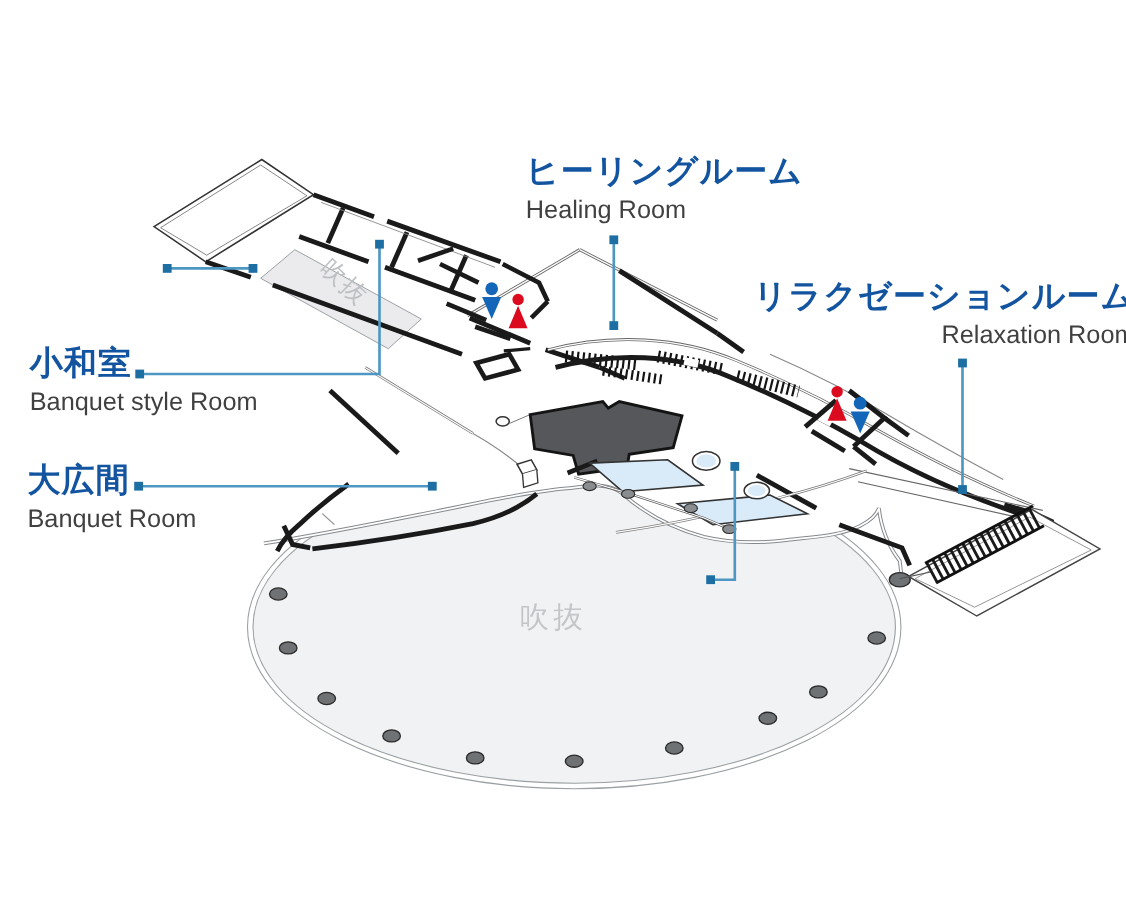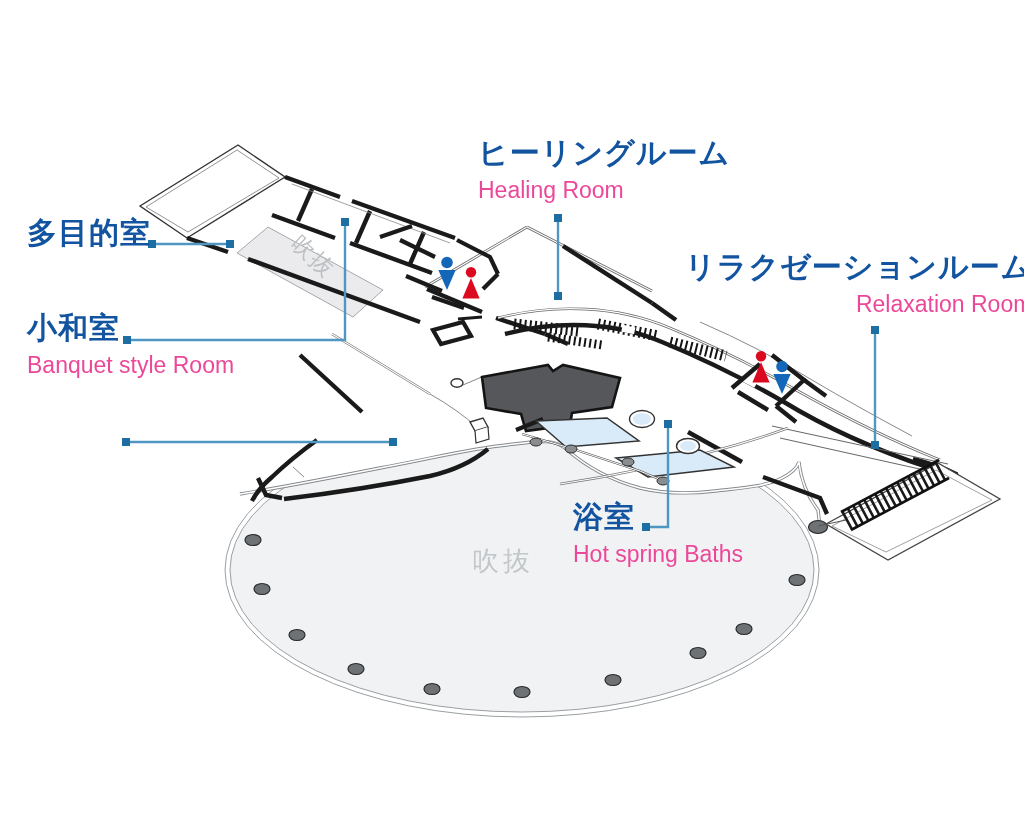--- a/index.html
+++ b/index.html
@@ -1,21 +1,21 @@
 <!DOCTYPE html>
 <html><head>
 <meta charset="utf-8">
 <style>
   html,body{margin:0;padding:0;background:#ffffff;}
   #stage{position:relative;width:1024px;height:819px;background:#ffffff;overflow:hidden;
          font-family:"Liberation Sans","DejaVu Sans",sans-serif;}
   #plan{position:absolute;left:0;top:0;}
   .label{position:absolute;white-space:nowrap;line-height:1.05;}
-  .label .jp{font-weight:bold;font-size:30px;color:#12549f;letter-spacing:1px;font-family:Liberation Mono, monospace;}
-  .label .en{font-weight:normal;font-size:23px;color:#ec4899;margin-top:6px;}
+  .label .jp{font-weight:bold;font-size:30px;color:#12549f;letter-spacing:1px;}
+  .label .en{font-weight:normal;font-size:23px;color:#404040;margin-top:6px;}
   .jp-big{font-size:31px;}
 </style>
 </head>
 <body>
 
 <div id="stage">
 
 <svg id="plan" width="1024" height="819" viewBox="0 0 1024 819">
 
   <g>
@@ -218,37 +218,36 @@
       <path d="M 0,11 L 8.6,31.5 L -8.6,31.5 Z" fill="#dc0a1e"></path>
     </g>
     <g transform="translate(782,361)">
       <circle cx="0" cy="5.5" r="5.8" fill="#1467b8"></circle>
       <path d="M -8.7,13 L 8.7,13 L 0,33 Z" fill="#1467b8"></path>
     </g>
   </g>
 </svg>
 
 <div class="label" style="left:27px;top:220px;">
-  <div class="jp jp-big">多目的室</div>
 </div>
 
 <div class="label" style="left:27px;top:315px;">
   <div class="jp jp-big">小和室</div>
   <div class="en">Banquet style Room</div>
 </div>
 
+<div class="label" style="left:25px;top:421px;">
+  <div class="jp jp-big">大広間</div>
+  <div class="en">Banquet Room</div>
+</div>
 
 <div class="label" style="left:478px;top:140px;">
   <div class="jp">ヒーリングルーム</div>
   <div class="en">Healing Room</div>
 </div>
 
 <div class="label" style="left:685px;top:254px;text-align:right;">
   <div class="jp">リラクゼーションルーム</div>
   <div class="en">Relaxation Room</div>
 </div>
 
-<div class="label" style="left:573px;top:504px;">
-  <div class="jp jp-big">浴室</div>
-  <div class="en">Hot spring Baths</div>
-</div>
 
 </div>
 
 </body></html>

